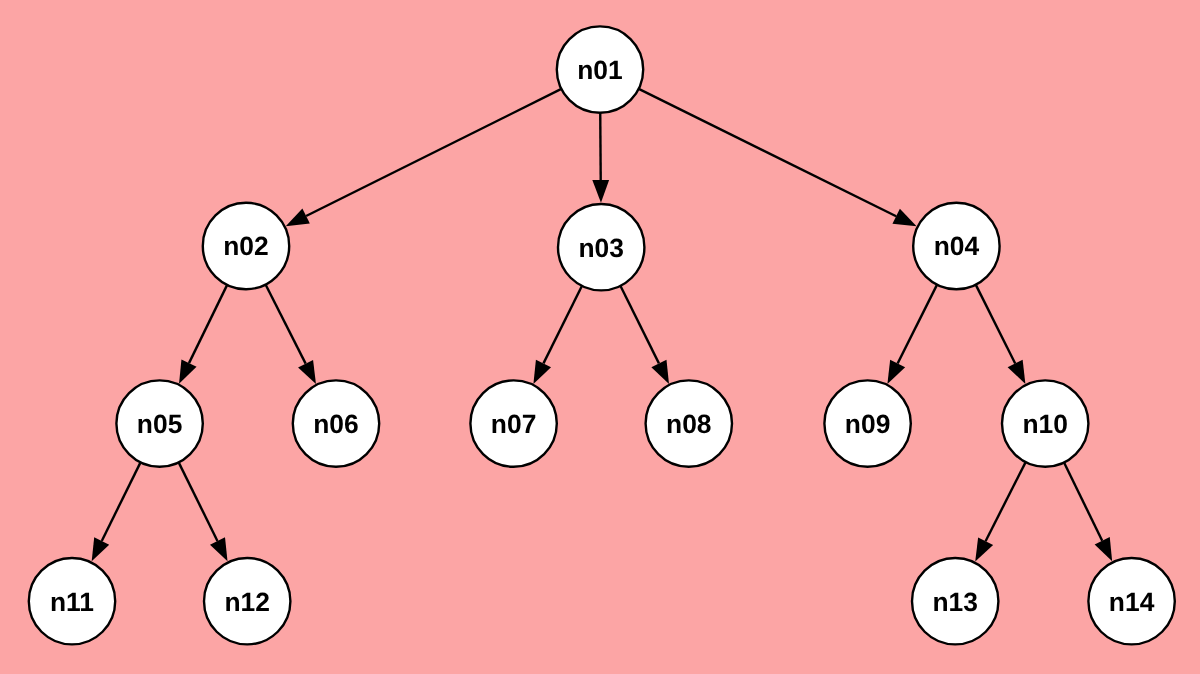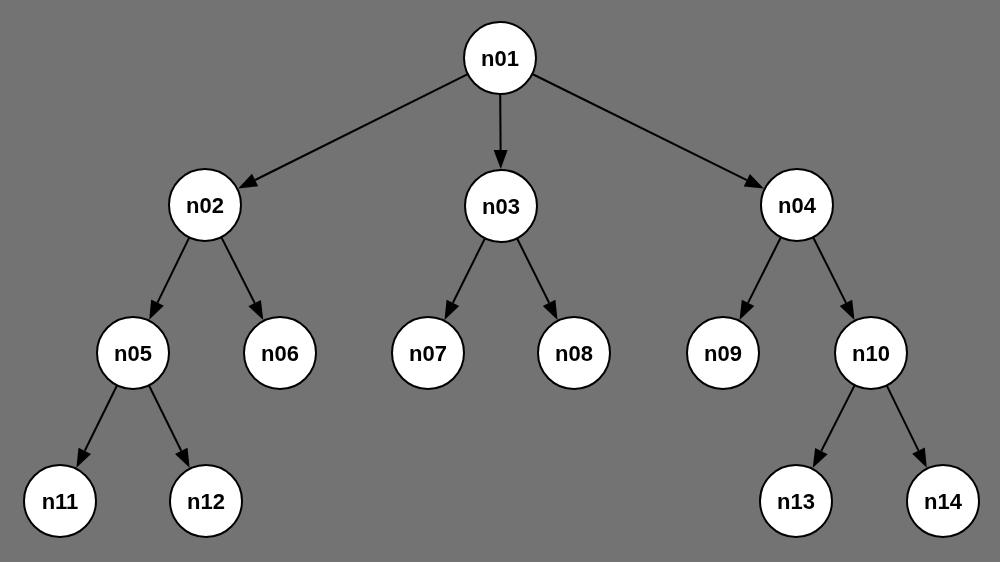--- a/index.html
+++ b/index.html
@@ -4,21 +4,21 @@
 <style>
   html, body {
     margin: 0;
     padding: 0;
     background: #ffffff;
   }
   .canvas-wrap {
     position: relative;
     width: 1000px;
     height: 562px;
-    background: #737373;
+    background: #fca5a5;
     overflow: hidden;
   }
   svg {
     display: block;
     font-family: "Liberation Sans", "DejaVu Sans", sans-serif;
   }
   .node-label {
     font-weight: bold;
     user-select: none;
   }

